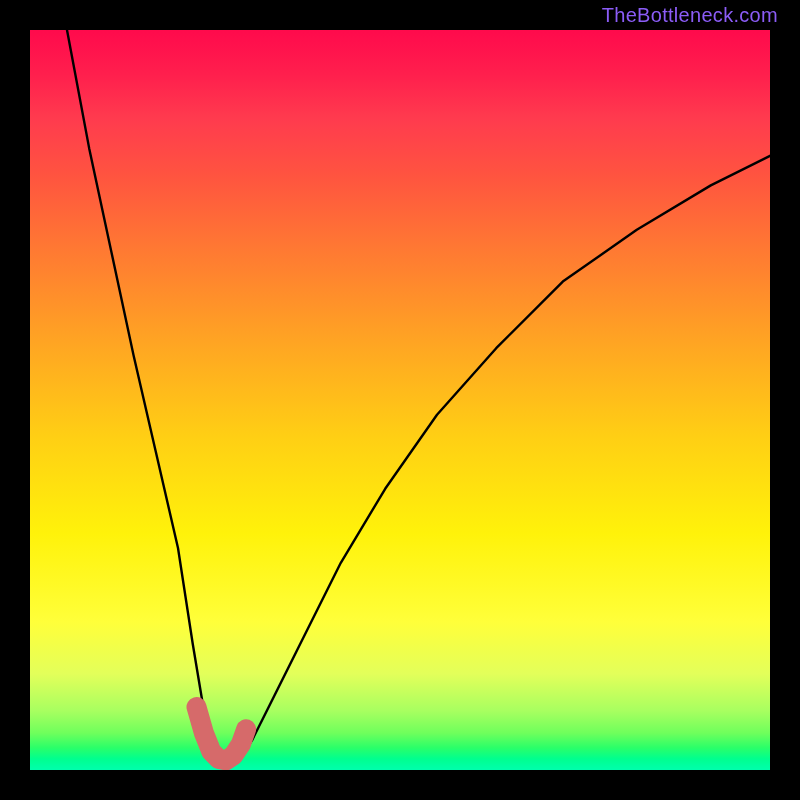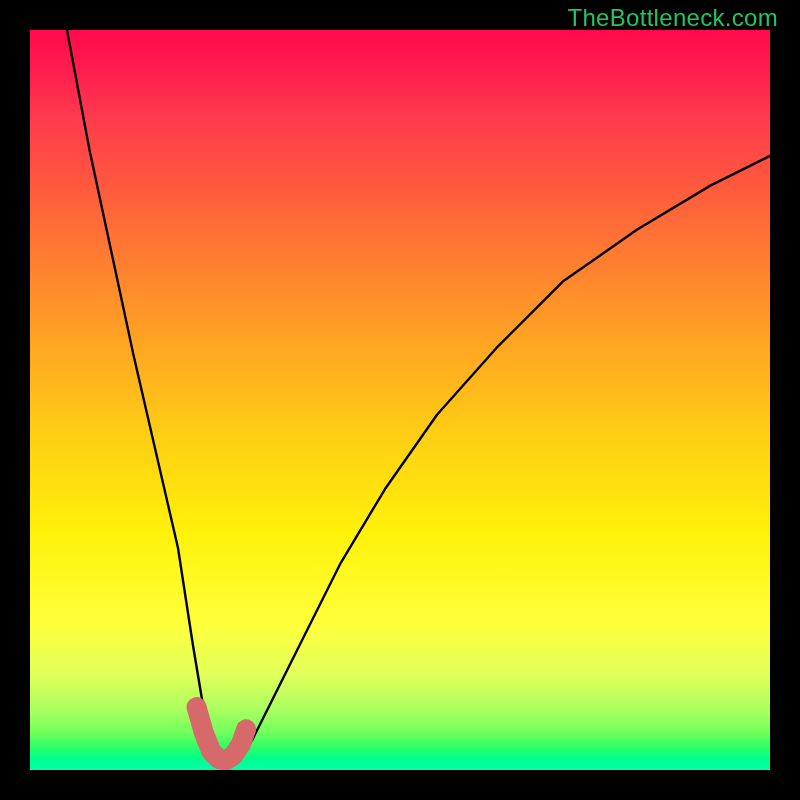--- a/index.html
+++ b/index.html
@@ -53,22 +53,22 @@
     position: absolute;
     top: 0;
     left: 0;
     width: 740px;
     height: 740px;
   }
   .watermark {
     position: absolute;
     top: 4px;
     right: 22px;
-    color: #22c55e;
-    font-size: 24px;
+    color: #8b5cf6;
+    font-size: 20px;
     font-weight: 400;
     letter-spacing: 0.3px;
   }
 </style>
 </head>
 <body>
 
 <div class="frame">
   <div class="plot-area">
     <div class="gradient"></div>

